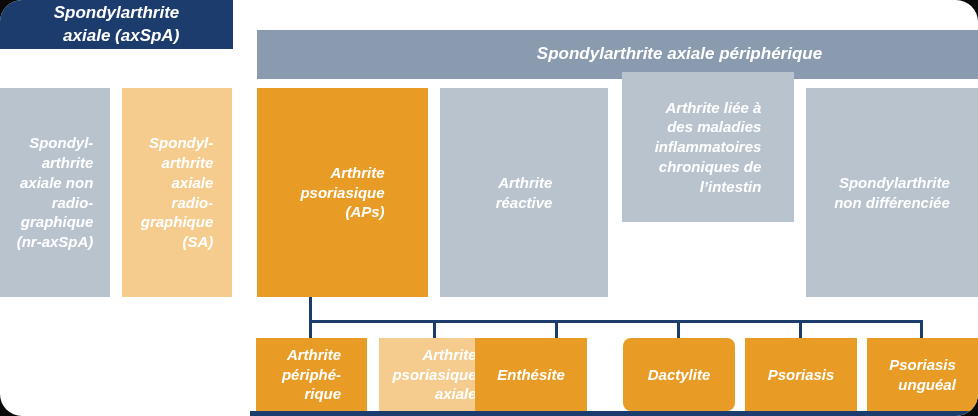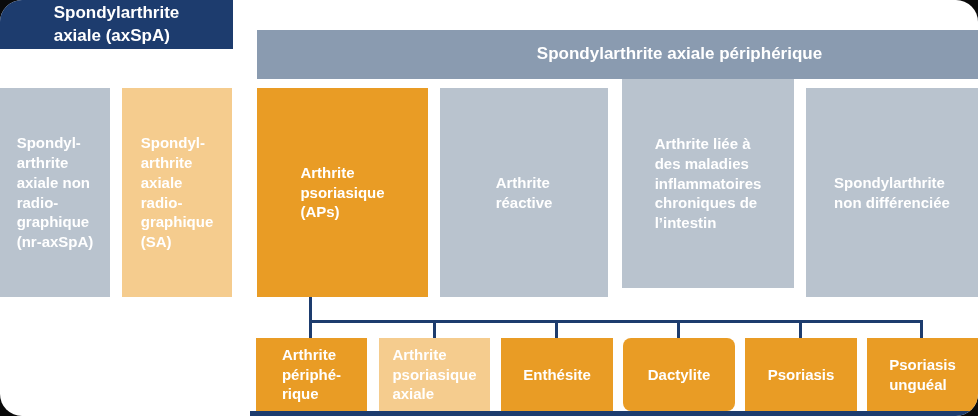--- a/index.html
+++ b/index.html
@@ -3,52 +3,52 @@
 <meta charset="utf-8">
 <style>
   html,body{margin:0;padding:0;background:#0a0a0a;}
   body{font-family:"Liberation Sans","DejaVu Sans",sans-serif;}
   .canvas{
     position:relative;width:978px;height:416px;background:#ffffff;
     border-radius:22px;overflow:hidden;
   }
   .bx{
     position:absolute;display:flex;align-items:center;justify-content:center;
-    text-align:left;color:#ffffff;font-weight:700;box-sizing:border-box;
+    text-align:right;color:#ffffff;font-weight:700;box-sizing:border-box;font-style:italic;
   }
   .lbl{white-space:pre-line;line-height:1.32;}
   .hdr{font-size:17px;line-height:1.2;}
   .navy{background:#1d3c6e;}
   .hgray{background:#8a9bb0;}
   .gray{background:#b9c3ce;}
   .orange{background:#e99c25;}
   .lorange{background:#f5cc8e;}
   .cell{font-size:15px;}
   .line{position:absolute;background:#1d3c6e;}
   
   #h-left{left:0;top:31;width:233px;height:49px;}
   #h-right{left:257px;top:30px;width:845px;height:49px;}
   
   #b-nraxspa{left:0;top:88px;width:110px;height:209px;}
   #b-sa{left:122px;top:88px;width:110px;height:209px;}
   #b-aps{left:257px;top:88px;width:171px;height:209px;}
   #b-reactive{left:440px;top:88px;width:168px;height:209px;}
-  #b-ibd{left:622px;top:79px;width:172px;height:209px;}
+  #b-ibd{left:622px;top:72px;width:172px;height:150px;}
   #b-undiff{left:806px;top:88px;width:172px;height:209px;}
   
   #ln-stem{left:309px;top:297px;width:3px;height:41px;}
   #ln-horiz{left:309px;top:320px;width:614px;height:3px;}
   .drop{top:320px;width:3px;height:18px;}
   #ln-d2{left:433px;} #ln-d3{left:555px;} #ln-d4{left:677px;}
   #ln-d5{left:799px;} #ln-d6{left:920px;}
   
   .r3{top:338px;height:73px;}
   #c-periph{left:256px;width:111px;}
   #c-axpso{left:379px;width:111px;}
-  #c-enth{left:501px;width:112px;}
+  #c-enth{left:475px;width:112px;}
   #c-dact{left:623px;width:112px;border-radius:8px;}
   #c-pso{left:745px;width:112px;}
   #c-nail{left:867px;width:111px;}
   #bottom-bar{left:250px;top:411px;width:728px;height:5px;}
 </style>
 </head>
 <body>
 
 <div class="canvas">
 

